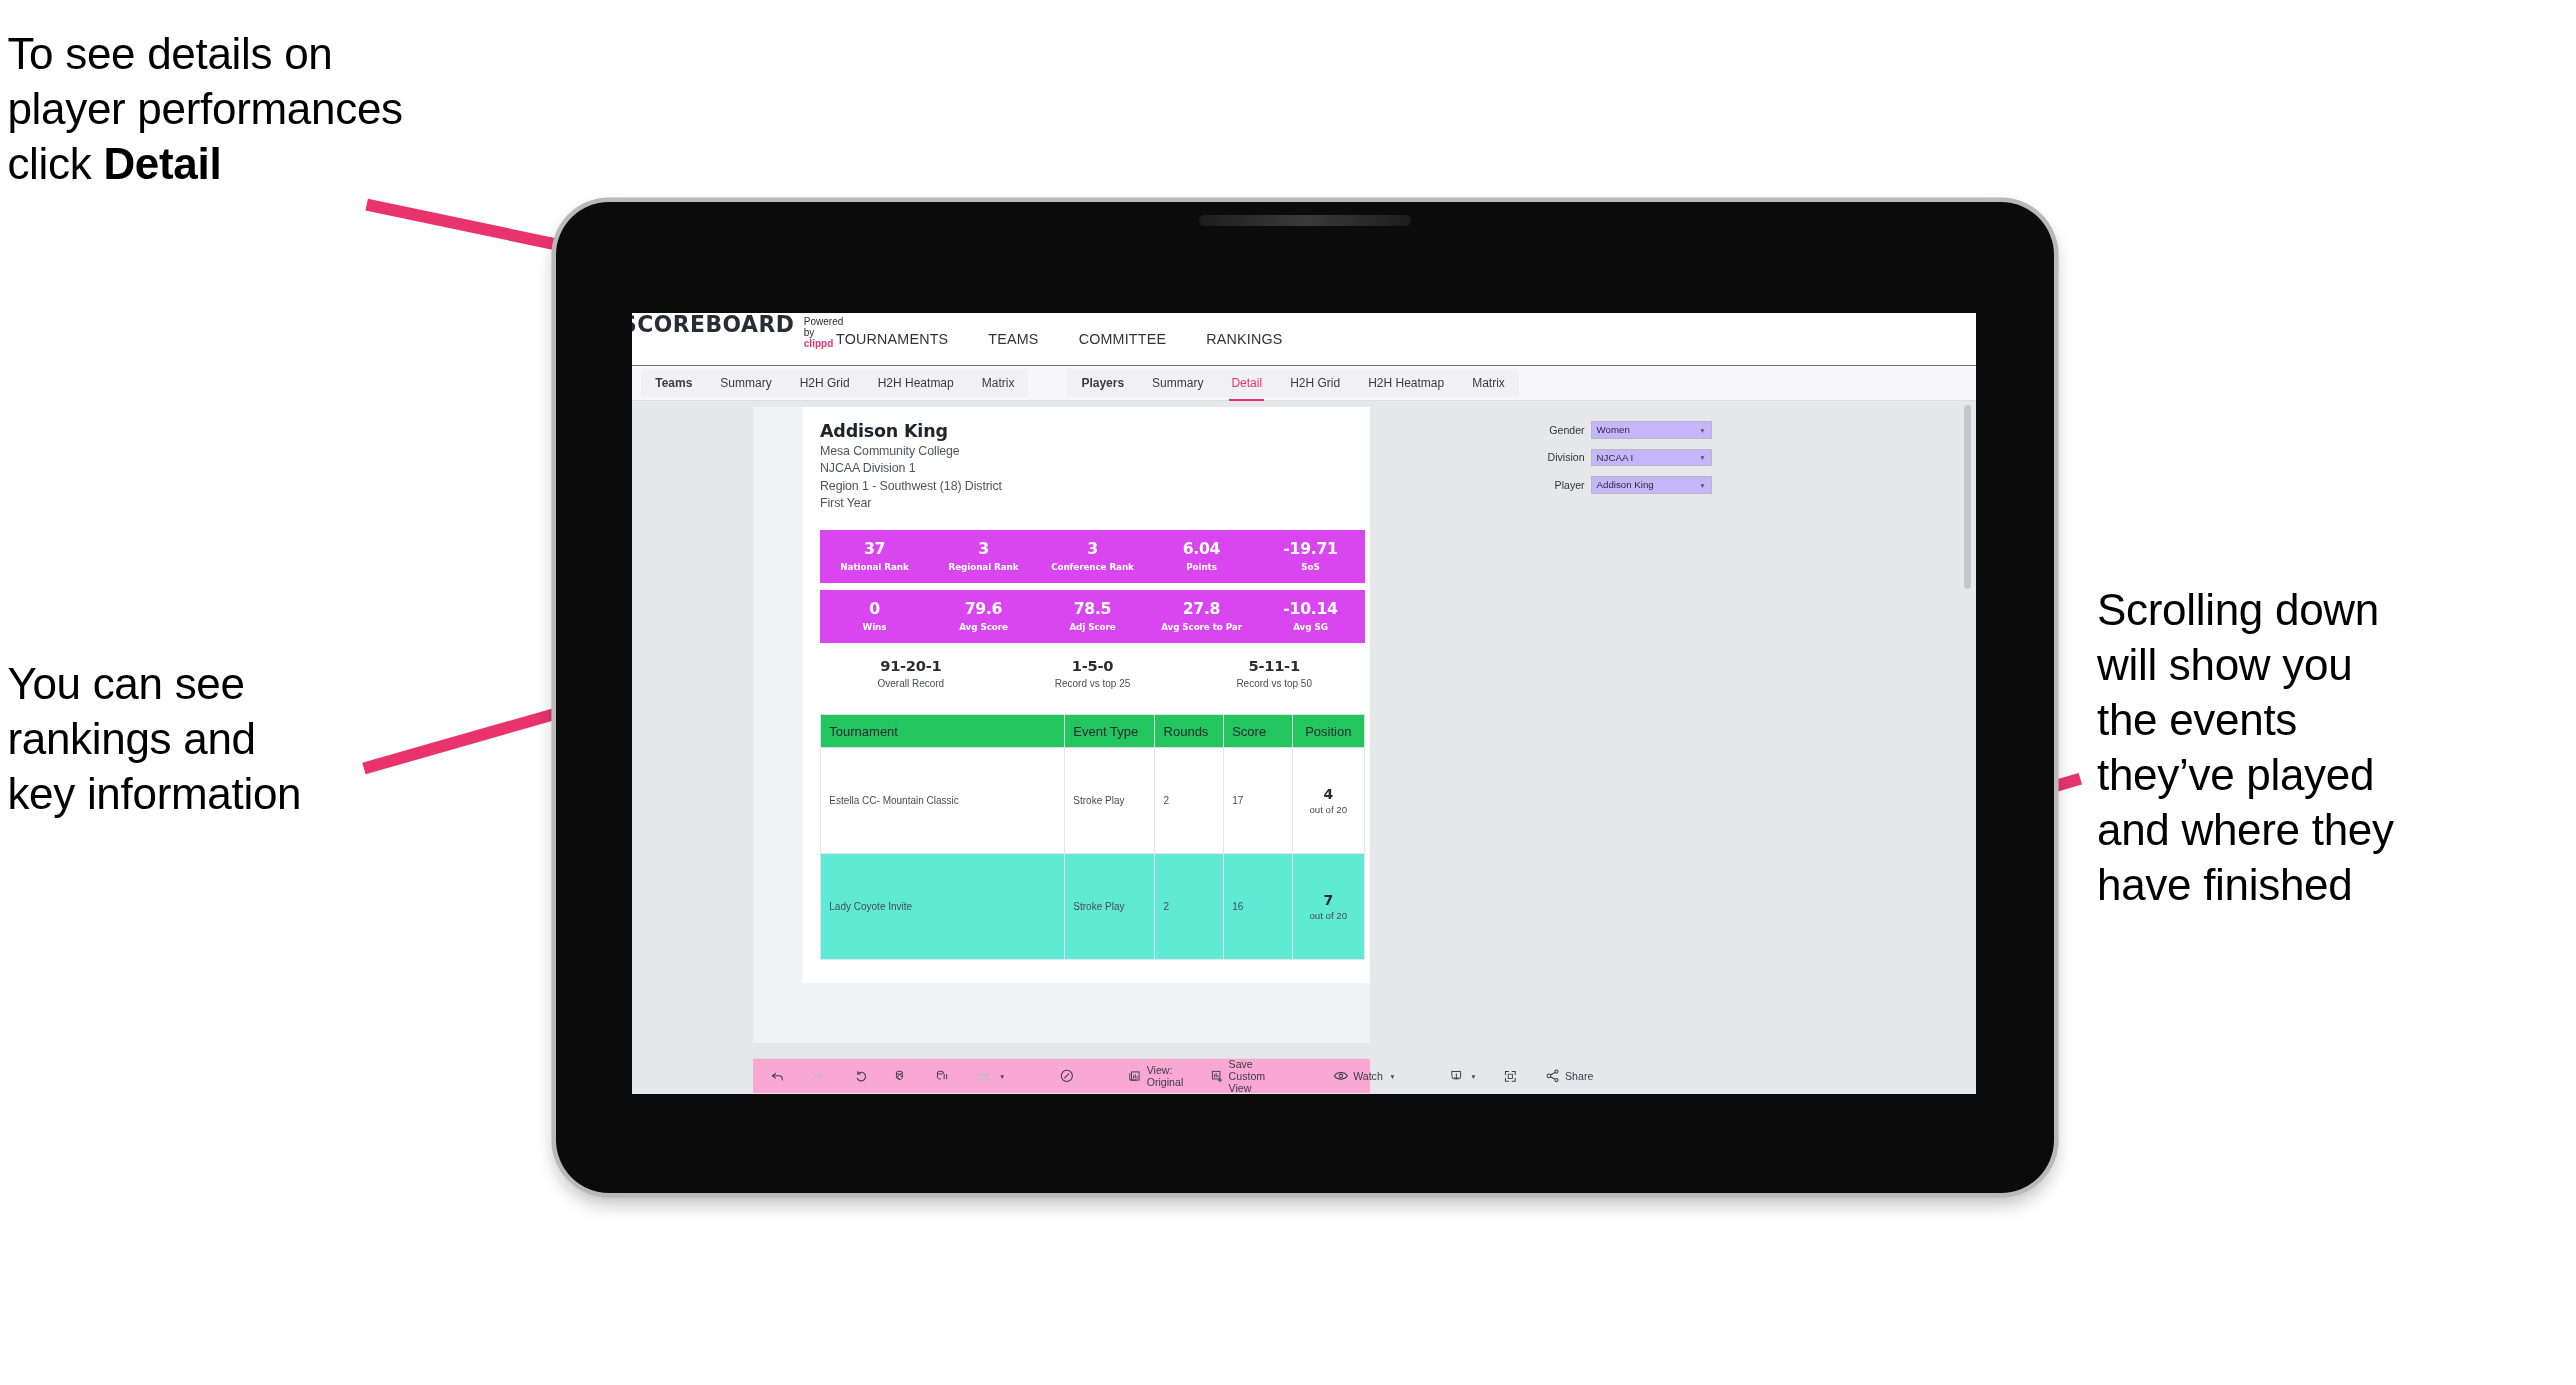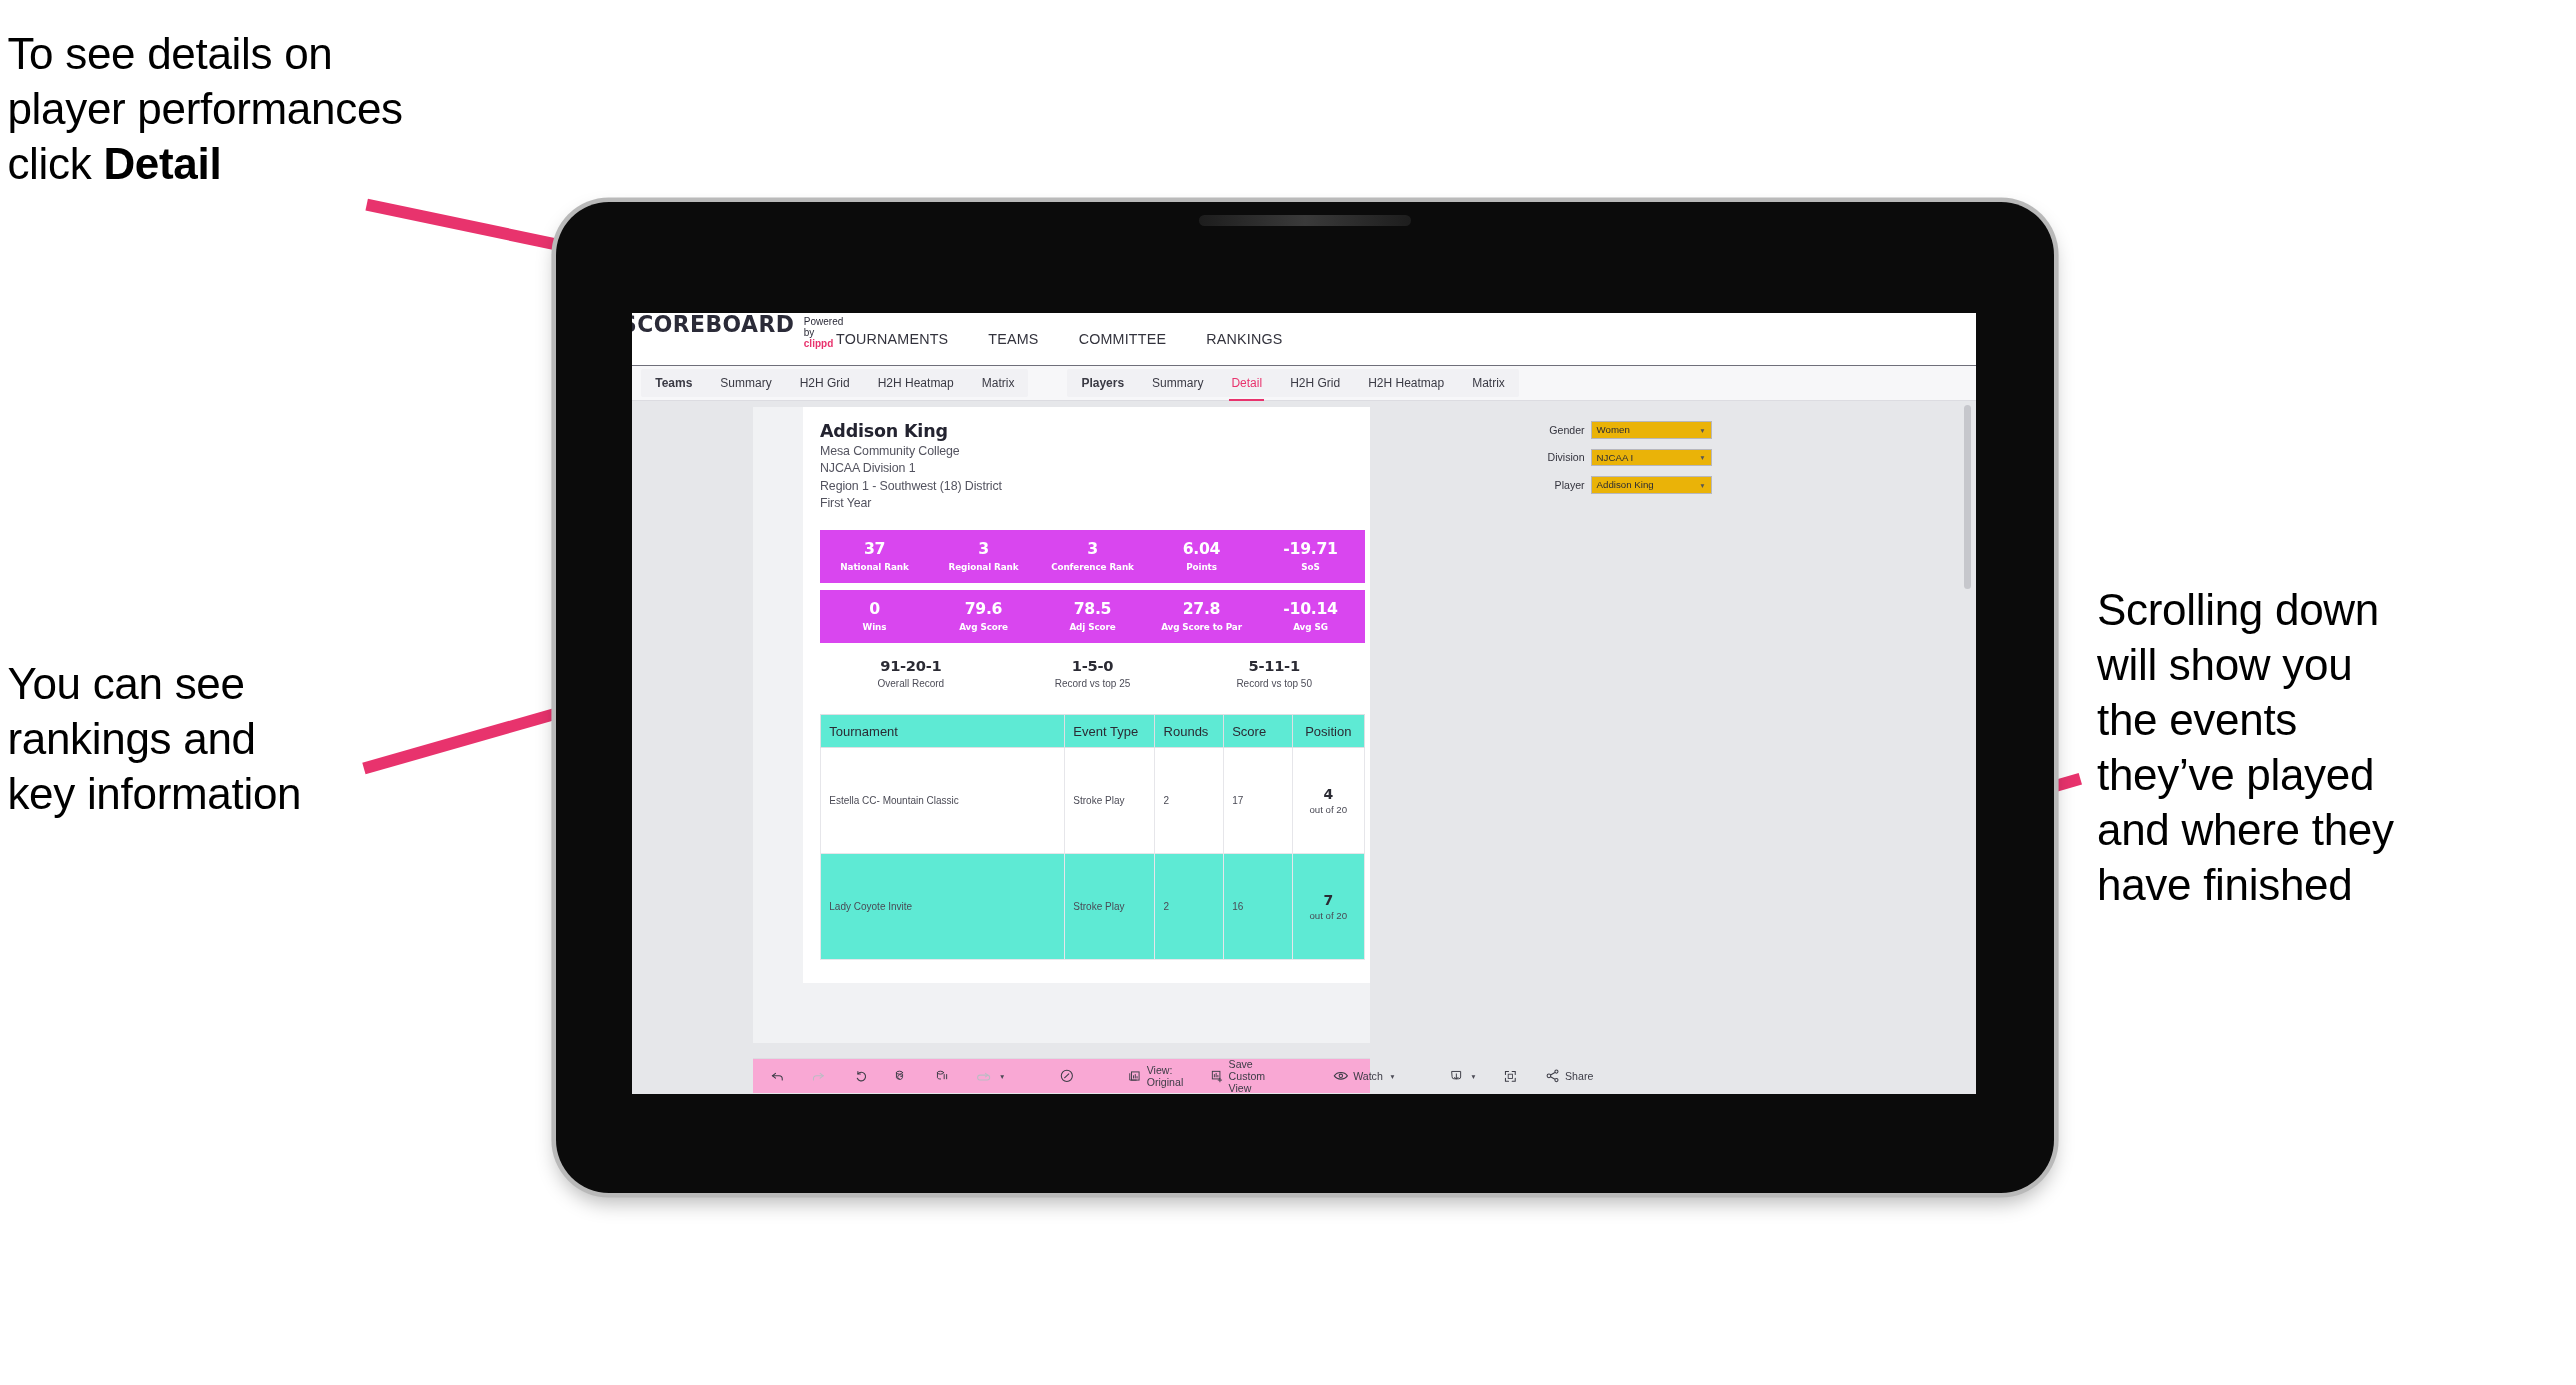--- a/index.html
+++ b/index.html
@@ -103,21 +103,21 @@
   
   .pid { position:absolute; left:188px; top:20px; }
   .pid .nm { font-family:"DejaVu Sans",sans-serif; font-weight:700; font-size:17.5px; color:#232330; letter-spacing:-0.2px; }
   .pid .ln { font-size:12.4px; color:#53535f; margin-top:3.2px; letter-spacing:-0.1px; }
 
   
   .filters { position:absolute; left:896px; top:20px; width:184px; }
   .frow { display:flex; align-items:center; justify-content:flex-end; margin-bottom:10px; }
   .flab { font-size:10.6px; color:#33333d; margin-right:6.4px; }
   .fsel {
-    width: 121px; height: 17.5px; background:#eab308;
+    width: 121px; height: 17.5px; background:#c4b5fd;
     border:0.9px solid #b7b7bd; font-size:9.7px; color:#2b2b34;
     display:flex; align-items:center; padding-left:4.6px; position:relative;
   }
   .fsel .cv { position:absolute; right:5.5px; top:50%; transform:translateY(-50%); font-size:6.4px; color:#555; }
 
   
   .kpibar {
     position:absolute; background:#d946ef; display:flex; align-items:center;
     left:188px; width:545px; height:53px;
   }
@@ -130,21 +130,21 @@
   
   .recrow { position:absolute; left:188px; top:256px; width:545px; display:flex; }
   .rec { flex:1; text-align:center; color:#2b2b34; }
   .rec .v { font-family:"DejaVu Sans",sans-serif; font-weight:700; font-size:14.7px; letter-spacing:-0.3px; }
   .rec .l { font-size:10px; color:#4d4d58; margin-top:3.7px; }
 
   
   .tbl { position:absolute; left:188px; top:313px; width:545px; border-collapse:collapse; table-layout:fixed; }
   .tbl th {
     text-align:left; font-weight:400; font-size:13px; color:#2b2b34;
-    padding:7.4px 8.3px; border:0.9px solid #dfdfe3; background:#5eead4; height:33px;
+    padding:7.4px 8.3px; border:0.9px solid #dfdfe3; background:#22c55e; height:33px;
     vertical-align:middle;
   }
   .tbl th.ctr { text-align:center; }
   .tbl td {
     font-size:10px; color:#4a4a55; padding:8.3px; border:0.9px solid #e6e6ea;
     height:106px; vertical-align:middle; background:#fff;
   }
   .tbl tr.alt td { background:#5eead4; }
   .tbl td.pos { text-align:center; vertical-align:middle; }
   .tbl td.pos .p { font-family:"DejaVu Sans",sans-serif; font-weight:700; font-size:14px; color:#2b2b34; }

